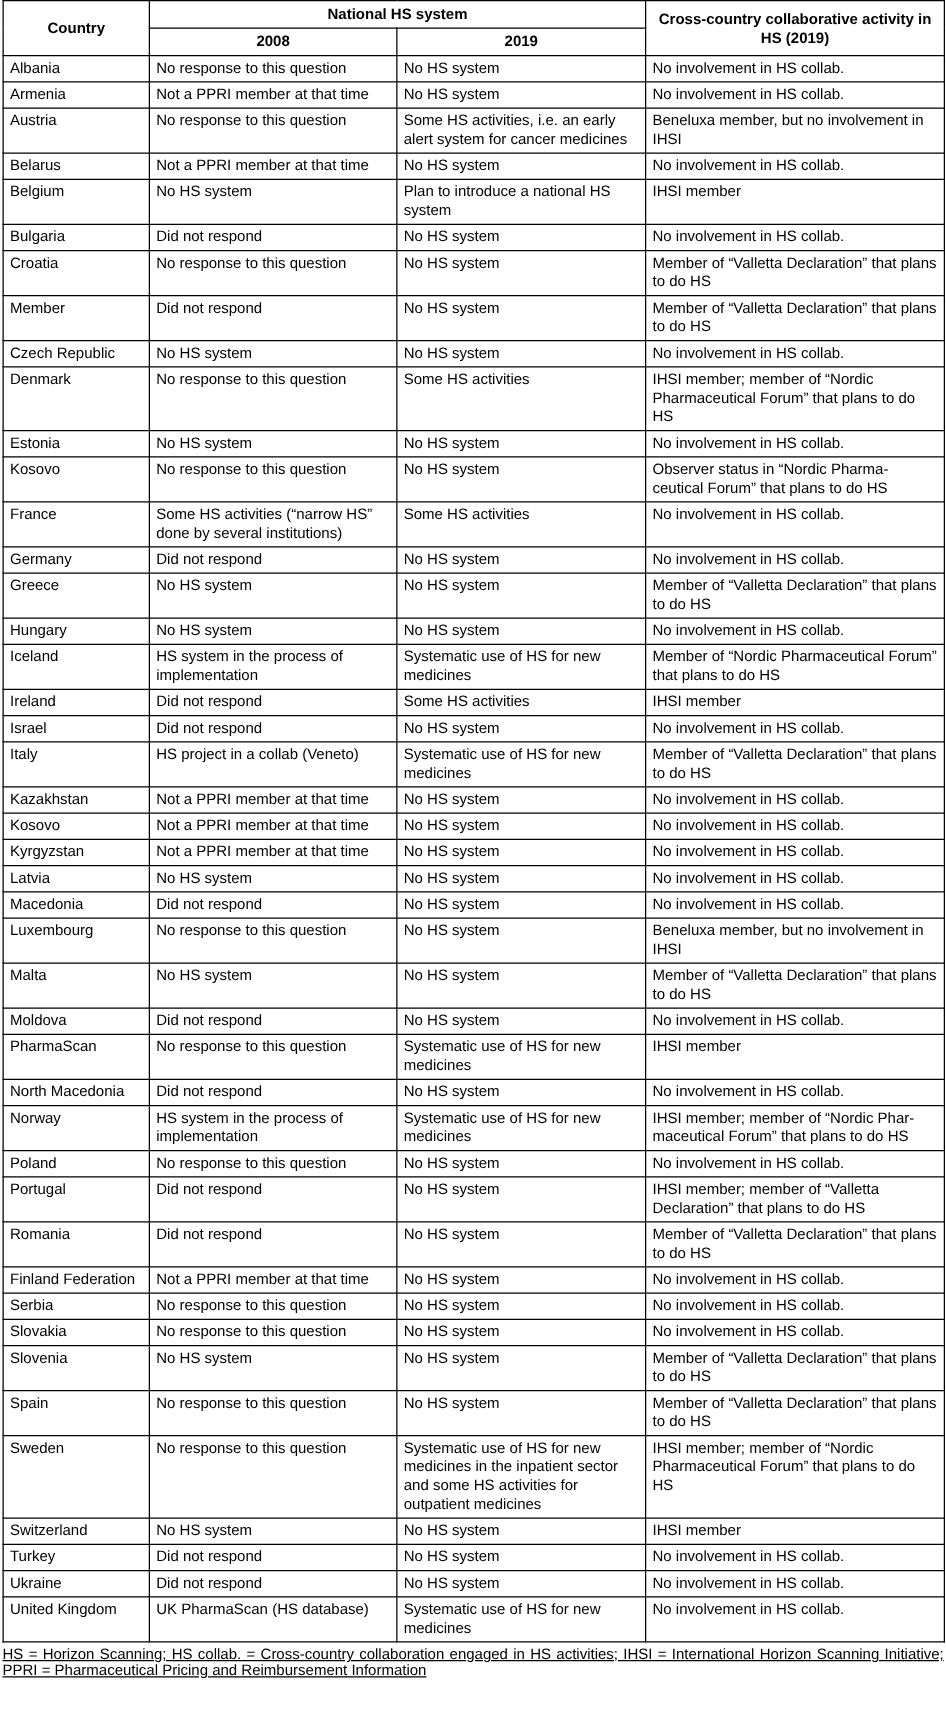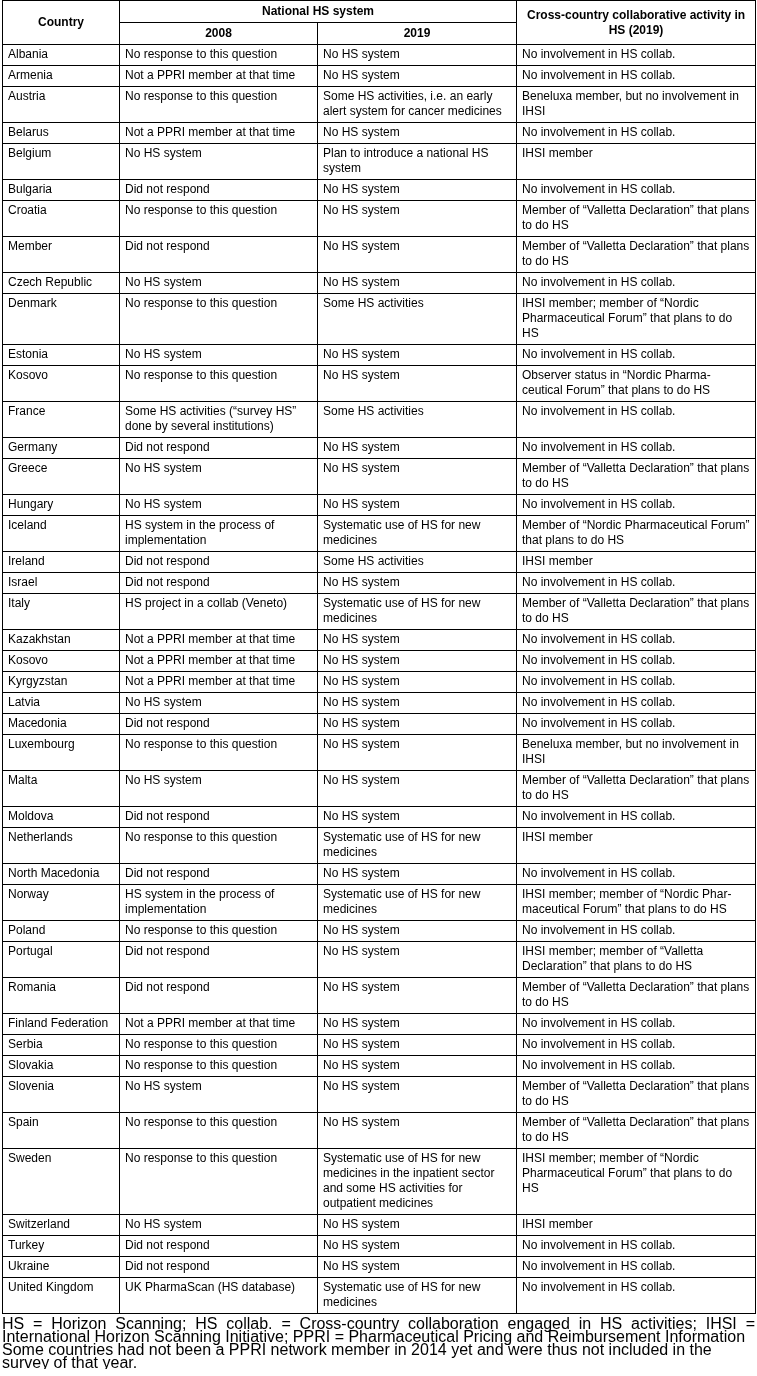--- a/index.html
+++ b/index.html
@@ -35,22 +35,23 @@
     padding: 3px 2px;
     font-weight: bold;
     text-align: center;
     vertical-align: middle;
   }
   td.italic {
   }
   .footnotes {
     width: 753px;
     padding-top: 3px;
-    font-size: 16px;
+    font-size: 12px;
     line-height: 13px;
+    text-decoration: underline;
   }
   .footnotes p {
     margin: 0;
   }
   .footnotes p.justified {
     text-align: justify;
   }
 </style>
 </head>
 <body>
@@ -143,21 +144,21 @@
       <td>No involvement in HS collab.</td>
     </tr>
         <tr>
       <td>Kosovo</td>
       <td class="italic">No response to this question</td>
       <td>No HS system</td>
       <td>Observer status in “Nordic Pharma-ceutical Forum” that plans to do HS</td>
     </tr>
         <tr>
       <td>France</td>
-      <td>Some HS activities (“survey HS” done by several institutions)</td>
+      <td>Some HS activities (“narrow HS” done by several institutions)</td>
       <td>Some HS activities</td>
       <td>No involvement in HS collab.</td>
     </tr>
         <tr>
       <td>Germany</td>
       <td class="italic">Did not respond</td>
       <td>No HS system</td>
       <td>No involvement in HS collab.</td>
     </tr>
         <tr>
@@ -238,21 +239,21 @@
       <td>No HS system</td>
       <td>Member of “Valletta Declaration” that plans to do HS</td>
     </tr>
         <tr>
       <td>Moldova</td>
       <td class="italic">Did not respond</td>
       <td>No HS system</td>
       <td>No involvement in HS collab.</td>
     </tr>
         <tr>
-      <td>Netherlands</td>
+      <td>PharmaScan</td>
       <td class="italic">No response to this question</td>
       <td>Systematic use of HS for new medicines</td>
       <td>IHSI member</td>
     </tr>
         <tr>
       <td>North Macedonia</td>
       <td class="italic">Did not respond</td>
       <td>No HS system</td>
       <td>No involvement in HS collab.</td>
     </tr>
@@ -338,16 +339,15 @@
       <td>United Kingdom</td>
       <td>UK PharmaScan (HS database)</td>
       <td>Systematic use of HS for new medicines</td>
       <td>No involvement in HS collab.</td>
     </tr>
       </tbody>
   </table>
 
   <div class="footnotes">
     <p class="justified">HS = Horizon Scanning; HS collab. = Cross-country collaboration engaged in HS activities; IHSI = International Horizon Scanning Initiative; PPRI = Pharmaceutical Pricing and Reimbursement Information</p>
-    <p>Some countries had not been a PPRI network member in 2014 yet and were thus not included in the survey of that year.</p>
   </div>
 
 </div>
 
 </body></html>

